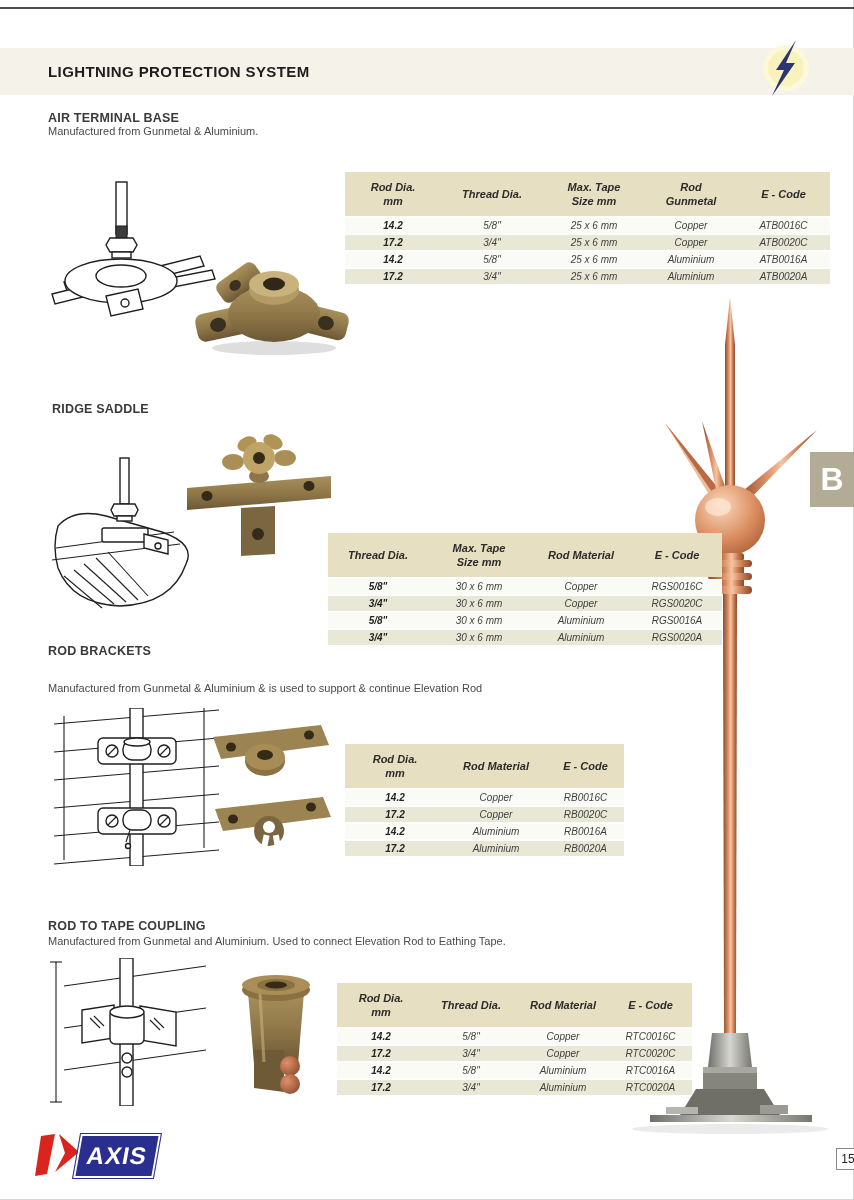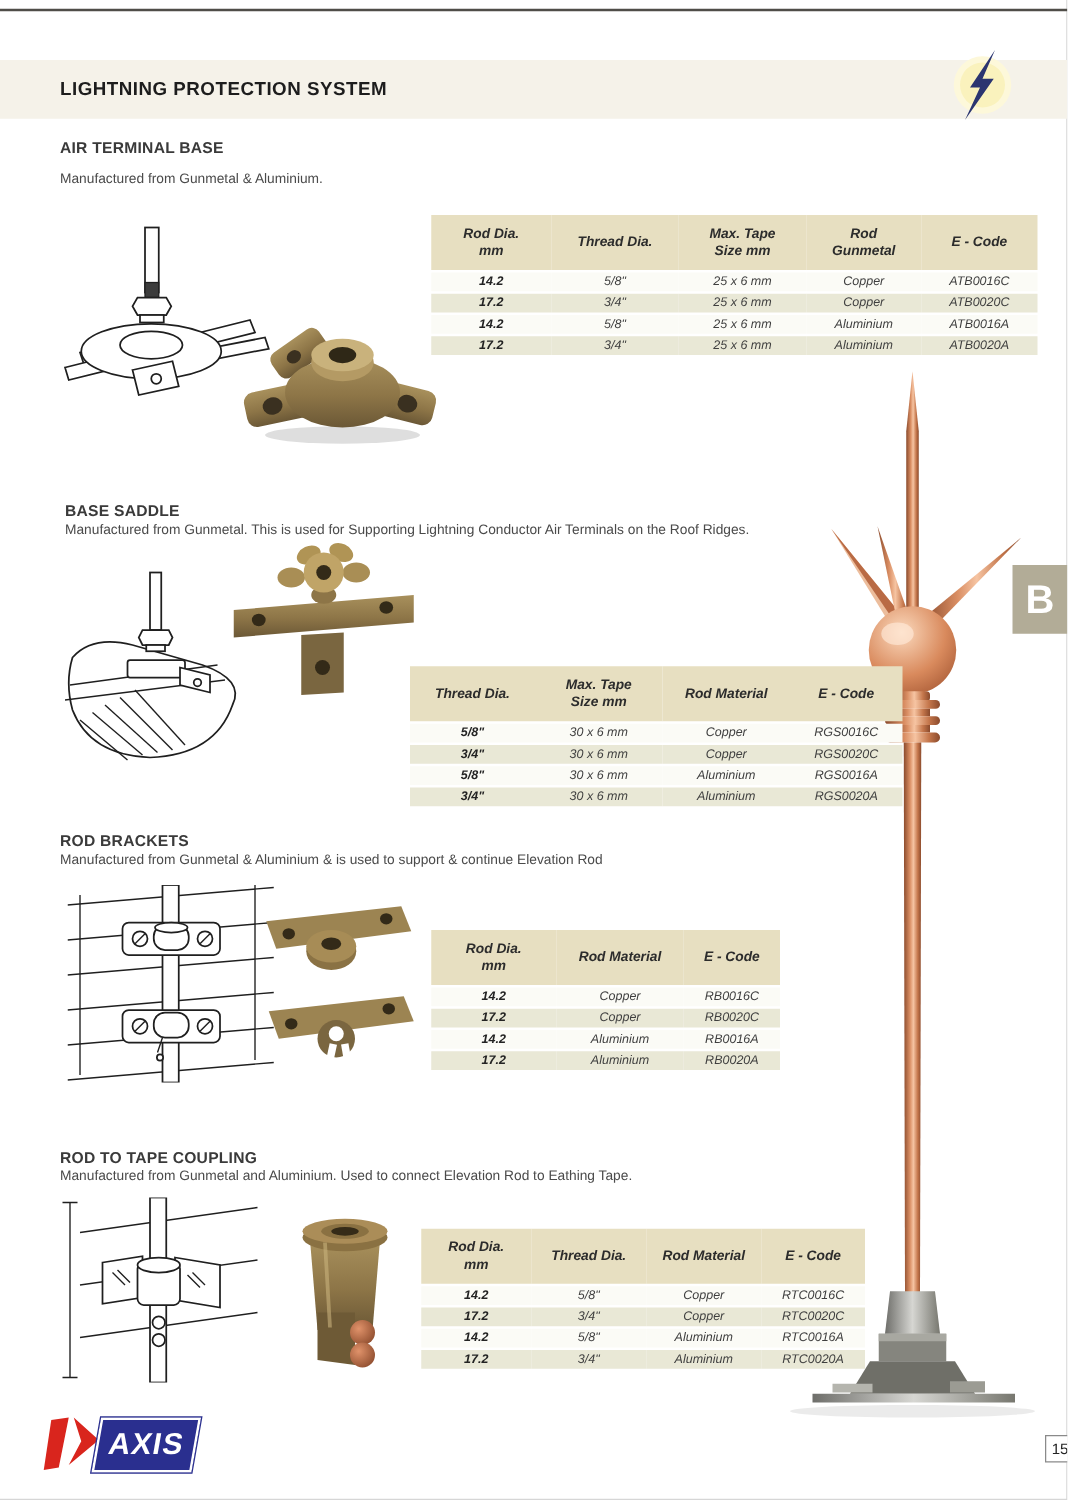--- a/index.html
+++ b/index.html
@@ -95,21 +95,21 @@
     <rect x="150" y="810" width="28" height="9" fill="#9b9b93"></rect>
     <rect x="40" y="820" width="162" height="7" fill="url(#steel)"></rect>
     <ellipse cx="120" cy="834" rx="98" ry="5" fill="#000000" opacity="0.08"></ellipse>
   </svg>
 
   <div class="abs side-tab">
     <span>B</span>
   </div>
 
   <div class="abs section-title" style="left:48px;top:111px;">AIR TERMINAL BASE</div>
-  <div class="abs section-sub" style="left:48px;top:137px;">Manufactured from Gunmetal &amp; Aluminium.</div>
+  <div class="abs section-sub" style="left:48px;top:125px;">Manufactured from Gunmetal &amp; Aluminium.</div>
 
   <svg class="abs" style="left:50px;top:178px;" width="175" height="172" viewBox="0 0 175 172">
     <polygon class="line-art" points="14,104 48,96 51,105 17,113"></polygon>
     <polygon class="line-art" points="2,116 38,107 41,117 5,126"></polygon>
     <polygon class="line-art" points="94,92 150,78 154,88 98,102"></polygon>
     <polygon class="line-art" points="100,104 162,92 165,101 103,113"></polygon>
     <ellipse class="line-art" cx="71" cy="103" rx="56" ry="22"></ellipse>
     <ellipse class="line-art" cx="71" cy="98" rx="25" ry="11"></ellipse>
     <polygon class="line-art" points="56,118 88,111 93,131 61,138"></polygon>
     <circle class="line-art" cx="75" cy="125" r="4"></circle>
@@ -184,22 +184,21 @@
         <tr>
           <td class="bold">17.2</td>
           <td>3/4"</td>
           <td>25 x 6 mm</td>
           <td>Aluminium</td>
           <td>ATB0020A</td>
         </tr>
       </tbody>
     </table>
 
-  <div class="abs section-title" style="left:52px;top:402px;">BASE SADDLE</div>
-  <div class="abs section-sub" style="left:52px;top:418px;">Manufactured from Gunmetal. This is used for Supporting Lightning Conductor Air Terminals on the Roof Ridges.</div>
+  <div class="abs section-title" style="left:52px;top:402px;">RIDGE SADDLE</div>
 
   <svg class="abs" style="left:44px;top:452px;" width="168" height="168" viewBox="0 0 168 168">
     <path class="line-art" d="M14,74 Q30,56 62,64 L118,80 Q152,92 142,112 Q128,152 76,154 Q28,152 14,116 Q8,94 14,74 Z"></path>
     <path class="line-thin" d="M12,96 L130,80"></path>
     <path class="line-thin" d="M8,108 L136,92"></path>
     <path class="line-thin" d="M20,124 L58,156"></path>
       <path class="line-thin" d="M30,118 L70,152"></path>
     <path class="line-thin" d="M40,112 L82,150"></path>
       <path class="line-thin" d="M52,106 L94,148"></path>
     <path class="line-thin" d="M64,100 L104,144"></path>
@@ -257,21 +256,21 @@
         </tr>
         <tr>
           <td class="bold">3/4"</td>
           <td>30 x 6 mm</td>
           <td>Aluminium</td>
           <td>RGS0020A</td>
         </tr>
       </tbody>
     </table>
 
-  <div class="abs section-title" style="left:48px;top:666px;">ROD BRACKETS</div>
+  <div class="abs section-title" style="left:48px;top:644px;">ROD BRACKETS</div>
   <div class="abs section-sub" style="left:48px;top:682px;text-align:right;">Manufactured from Gunmetal &amp; Aluminium &amp; is used to support &amp; continue Elevation Rod</div>
 
   <svg class="abs" style="left:54px;top:708px;" width="168" height="158" viewBox="0 0 168 158">
     <g class="line-thin">
       <path d="M0,16 L165,2"></path>
         <path d="M0,44 L165,30"></path>
         <path d="M0,72 L165,58"></path>
       <path d="M0,100 L165,86"></path>
         <path d="M0,128 L165,114"></path>
         <path d="M0,156 L165,142"></path>

